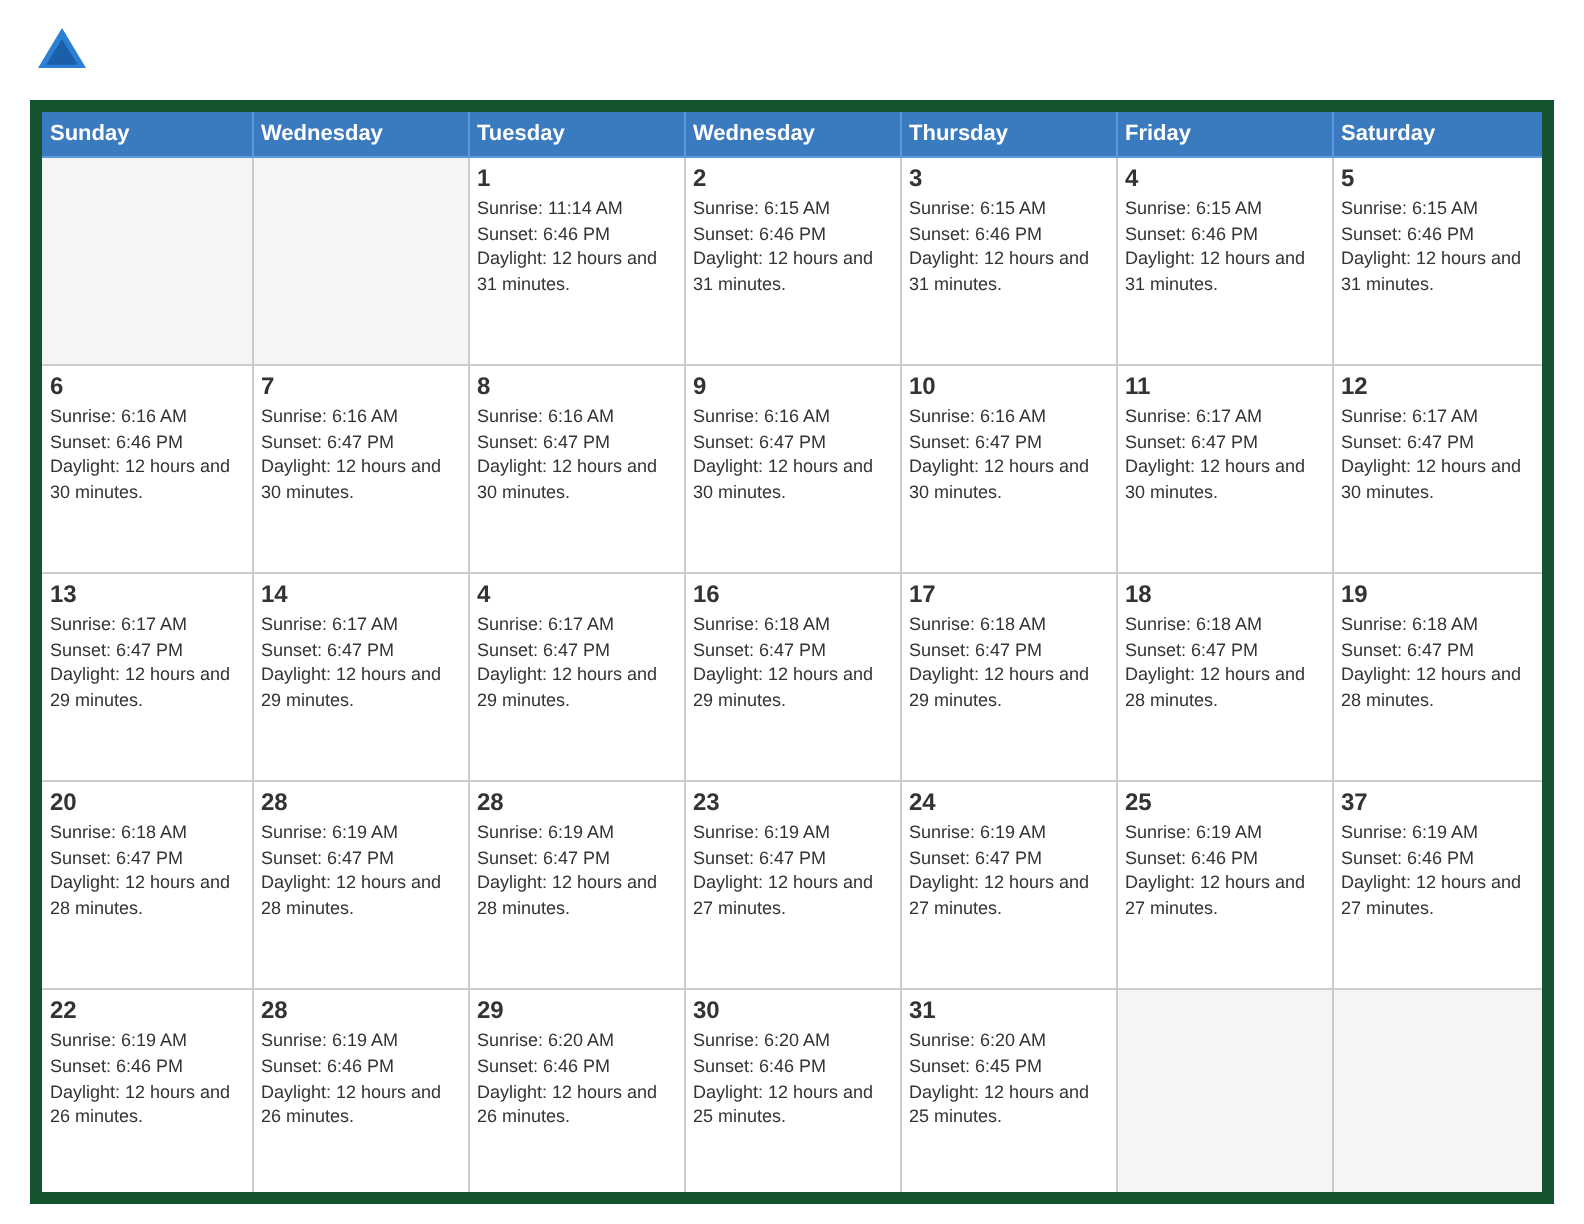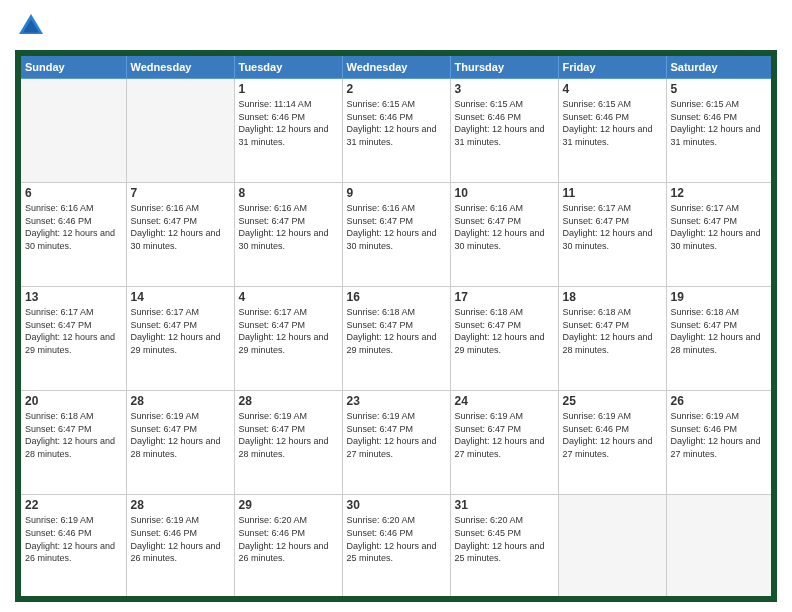--- a/index.html
+++ b/index.html
@@ -287,21 +287,21 @@
 Sunset: 6:47 PM
 Daylight: 12 hours and 27 minutes.</div>
           </td>
           <td>
             <span class="day-num">25</span>
             <div class="day-info" style="white-space: pre-line;">Sunrise: 6:19 AM
 Sunset: 6:46 PM
 Daylight: 12 hours and 27 minutes.</div>
           </td>
           <td>
-            <span class="day-num">26</span>
+            <span class="day-num">37</span>
             <div class="day-info" style="white-space: pre-line;">Sunrise: 6:19 AM
 Sunset: 6:46 PM
 Daylight: 12 hours and 27 minutes.</div>
           </td>
         </tr>
         <tr>
           <td>
             <span class="day-num">22</span>
             <div class="day-info" style="white-space: pre-line;">Sunrise: 6:19 AM
 Sunset: 6:46 PM

